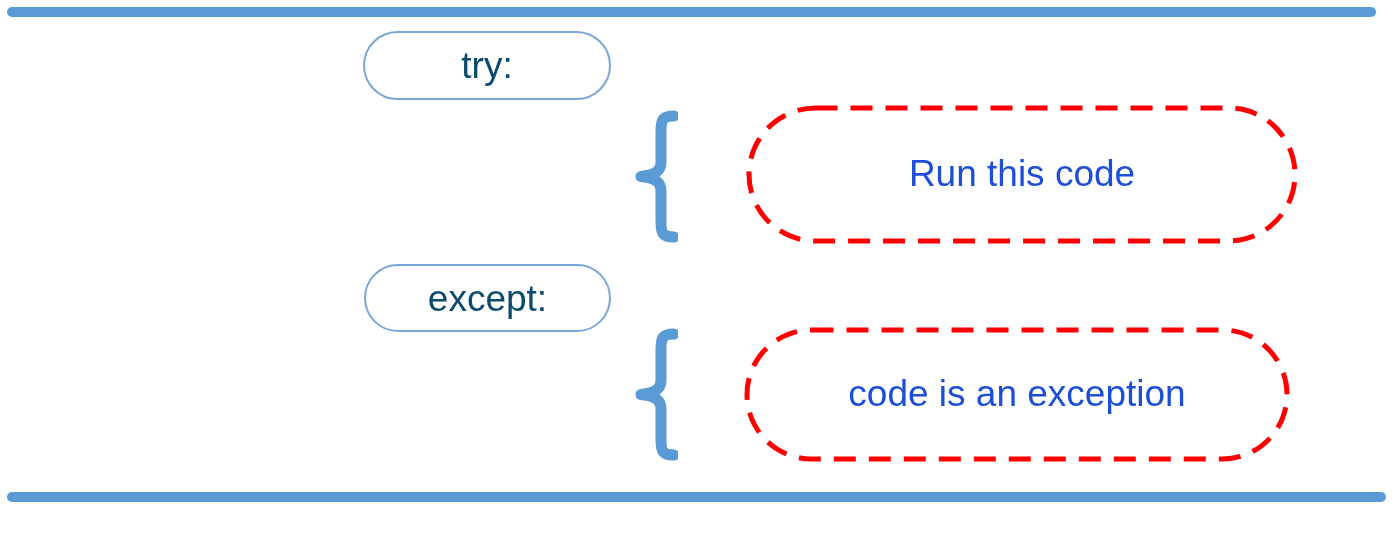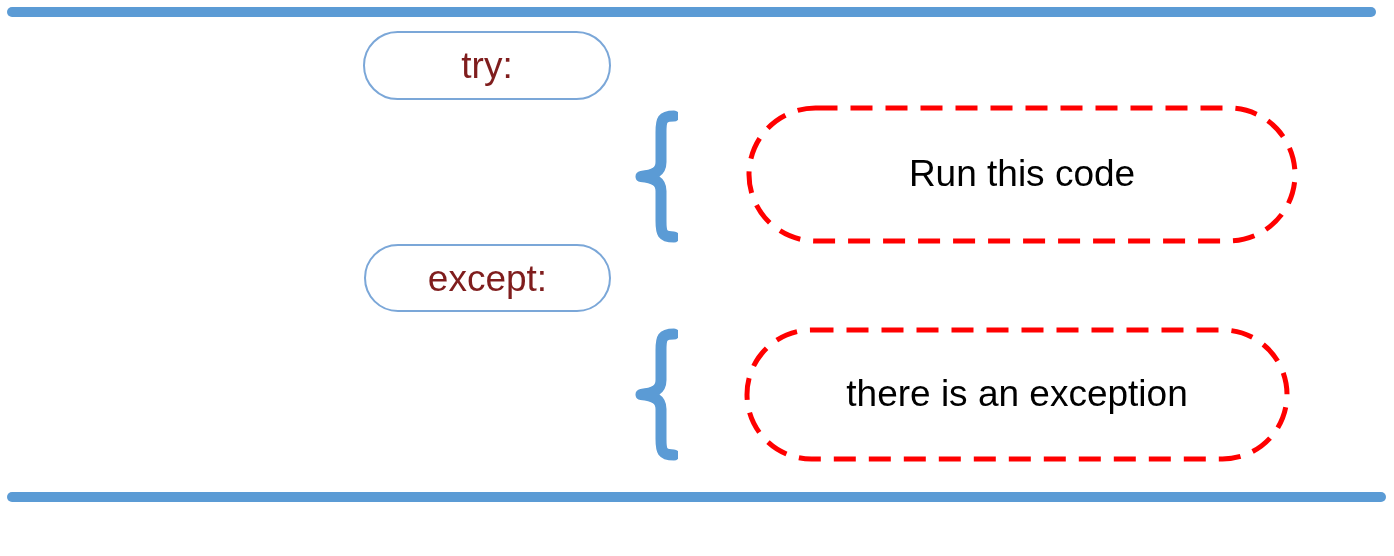--- a/index.html
+++ b/index.html
@@ -42,34 +42,34 @@
   
   .keyword-pill {
     position: absolute;
     box-sizing: border-box;
     background: #ffffff;
     border: 2px solid #7BA7D8;
     border-radius: 999px;
     display: flex;
     align-items: center;
     justify-content: center;
-    color: #7f1d1d;
+    color: #0c4a6e;
     font-size: 37px;
     line-height: 1;
     letter-spacing: 0px;
   }
   #pill-try {
     left: 363px;
     top: 31px;
     width: 248px;
     height: 69px;
   }
   #pill-except {
     left: 364px;
-    top: 244px;
+    top: 264px;
     width: 247px;
     height: 68px;
   }
 
   
   .brace {
     position: absolute;
     width: 44px;
   }
   .brace svg { display: block; width: 100%; height: 100%; }
@@ -95,21 +95,21 @@
     height: 100%;
     pointer-events: none;
   }
   .code-callout .callout-text {
     position: absolute;
     inset: 0;
     display: flex;
     flex-direction: column;
     align-items: center;
     justify-content: center;
-    color: #000000;
+    color: #1d4ed8;
     font-size: 37px;
     line-height: 1.30;
     text-align: center;
     white-space: pre;
   }
   #callout-run {
     left: 746px;
     top: 105px;
     width: 552px;
     height: 139px;
@@ -167,19 +167,19 @@
                L 27 111
                C 27 123, 28 127, 40 127" fill="none" stroke="#5B9BD5" stroke-width="11" stroke-linecap="round" stroke-linejoin="round"></path>
     </svg>
   </div>
 
   <div id="callout-except" class="code-callout">
     <svg class="outline" viewBox="0 0 546 135" preserveAspectRatio="none">
       <rect x="3" y="3" width="540" height="129" rx="64.5" ry="64.5" fill="none" stroke="#FF0000" stroke-width="5" stroke-dasharray="22 13" stroke-linecap="butt"></rect>
     </svg>
     <div class="callout-text">
-      <span>there is an exception</span>
+      <span>code is an exception</span>
     </div>
   </div>
 
   <div id="rule-bottom" class="rule"></div>
 
 </div>
 
 </body></html>

